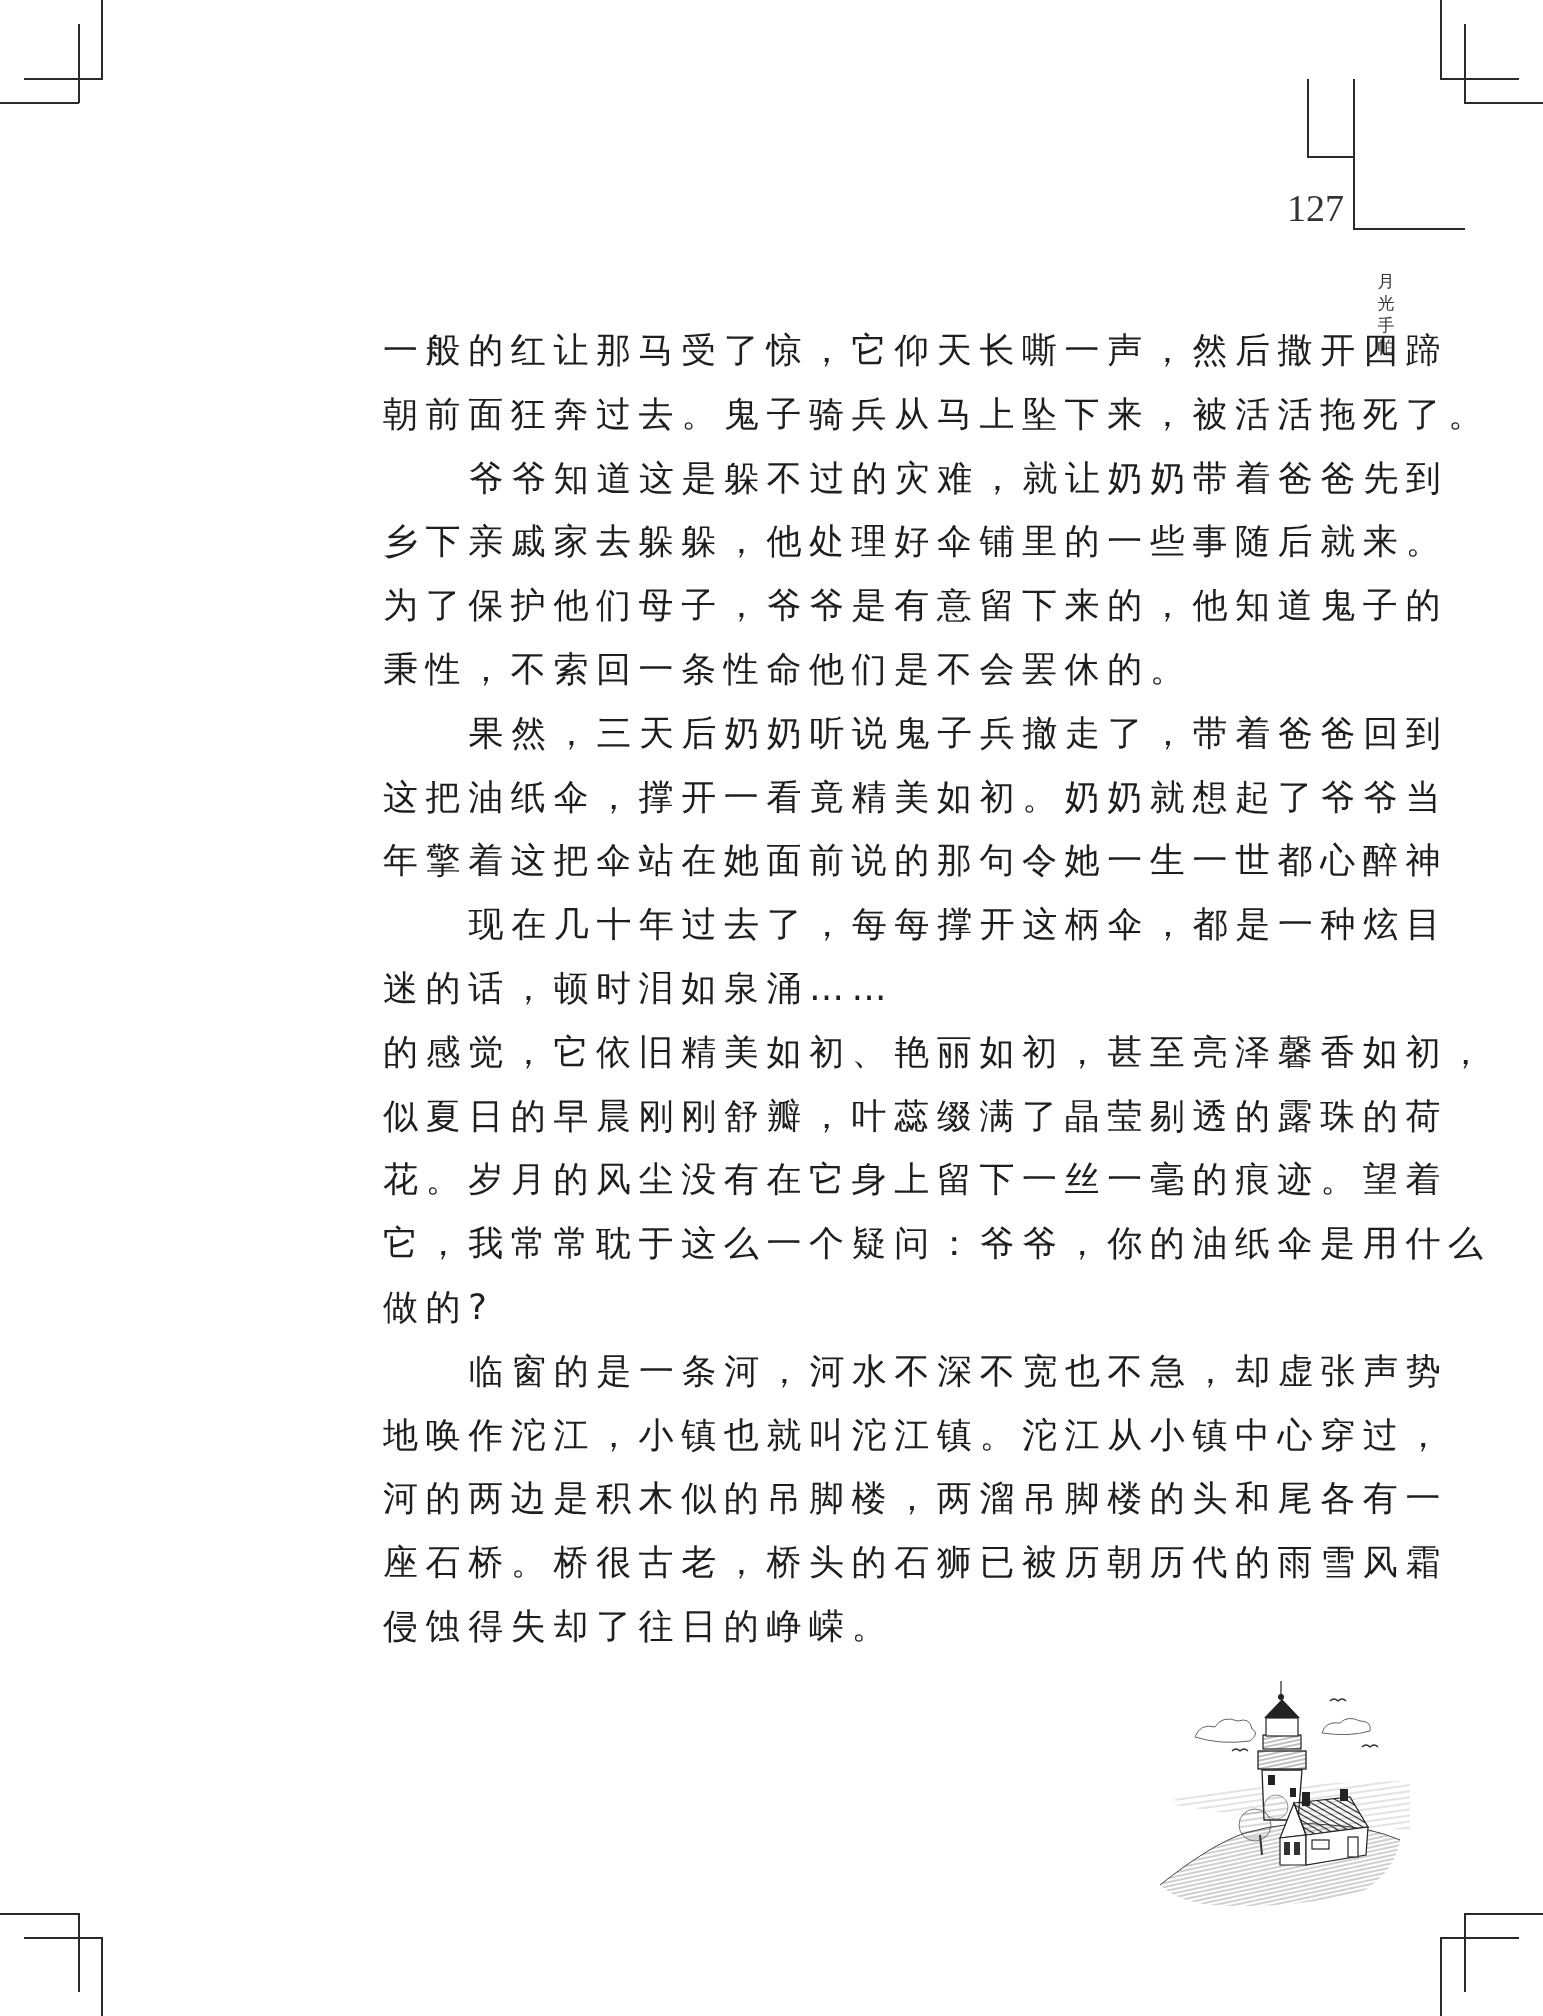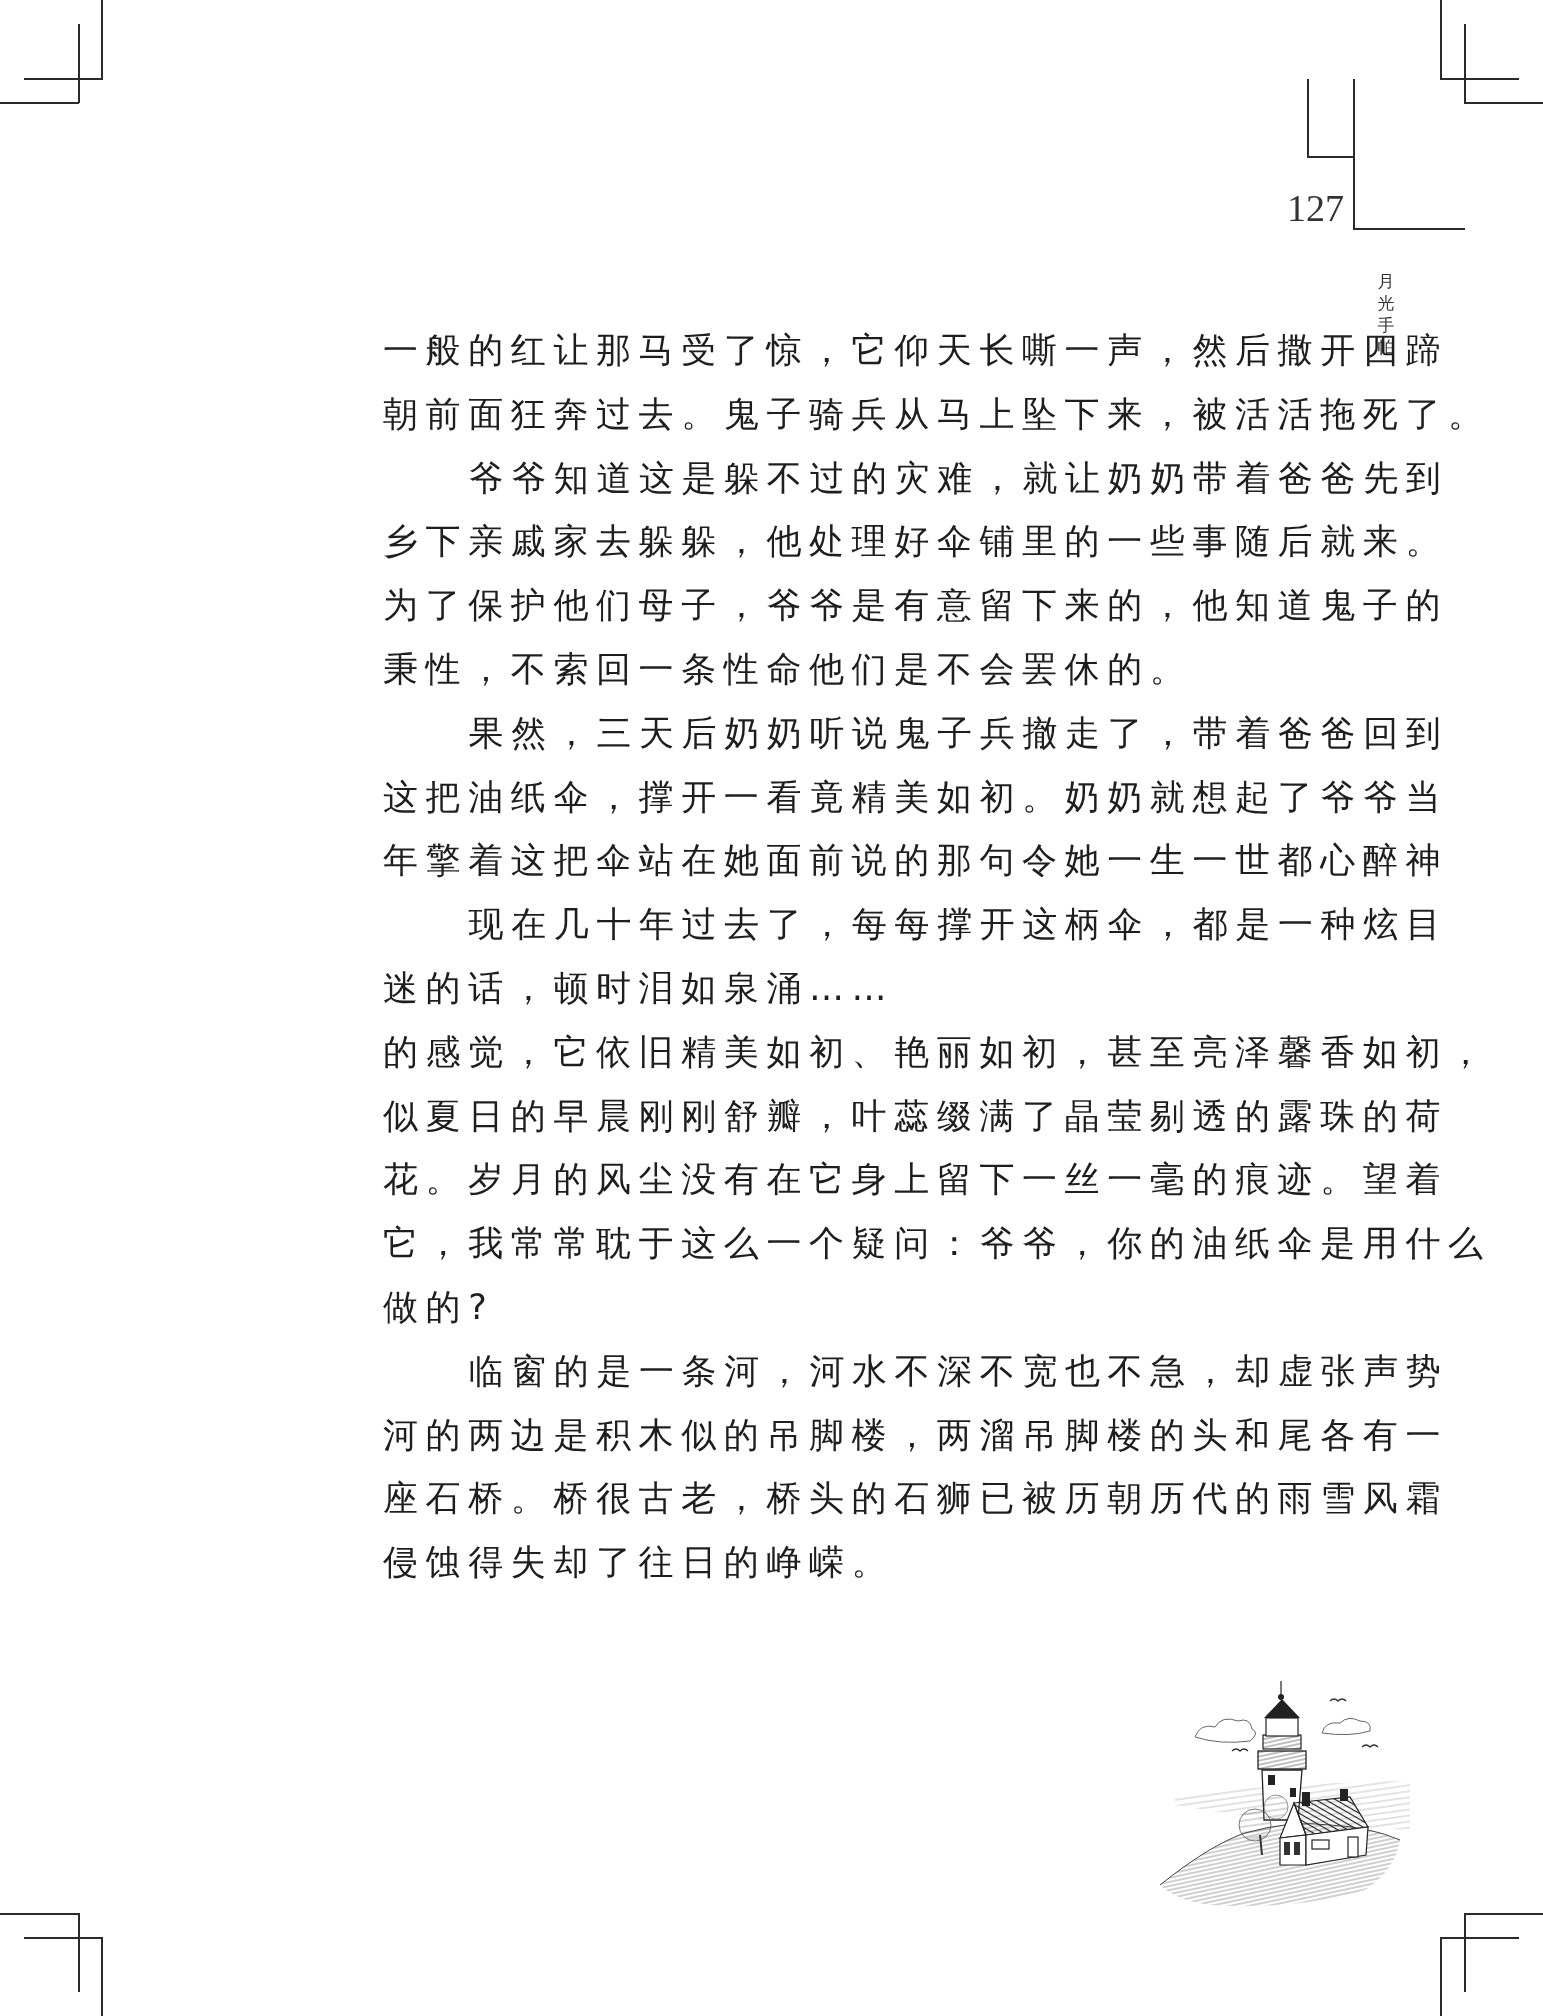--- a/index.html
+++ b/index.html
@@ -72,20 +72,21 @@
     <div class="line">这把油纸伞，撑开一看竟精美如初。奶奶就想起了爷爷当</div>
     <div class="line">年擎着这把伞站在她面前说的那句令她一生一世都心醉神</div>
     <div class="line" style="padding-left: 85.6px;">现在几十年过去了，每每撑开这柄伞，都是一种炫目</div>
     <div class="line">迷的话，顿时泪如泉涌……</div>
     <div class="line">的感觉，它依旧精美如初、艳丽如初，甚至亮泽馨香如初，</div>
     <div class="line">似夏日的早晨刚刚舒瓣，叶蕊缀满了晶莹剔透的露珠的荷</div>
     <div class="line">花。岁月的风尘没有在它身上留下一丝一毫的痕迹。望着</div>
     <div class="line">它，我常常耽于这么一个疑问：爷爷，你的油纸伞是用什么</div>
     <div class="line">做的?</div>
     <div class="line" style="padding-left: 85.6px;">临窗的是一条河，河水不深不宽也不急，却虚张声势</div>
+    <div class="line">地唤作沱江，小镇也就叫沱江镇。沱江从小镇中心穿过，</div>
     <div class="line">河的两边是积木似的吊脚楼，两溜吊脚楼的头和尾各有一</div>
     <div class="line">座石桥。桥很古老，桥头的石狮已被历朝历代的雨雪风霜</div>
     <div class="line">侵蚀得失却了往日的峥嵘。</div>
   </div>
 
 <svg class="illustration" viewBox="0 0 260 265" xmlns="http://www.w3.org/2000/svg">
   <defs>
     <pattern id="hatch" width="6" height="6" patternUnits="userSpaceOnUse" patternTransform="rotate(-8)">
       <line x1="0" y1="3" x2="6" y2="3" stroke="#555" stroke-width="0.8" opacity="0.6"></line>
     </pattern>

